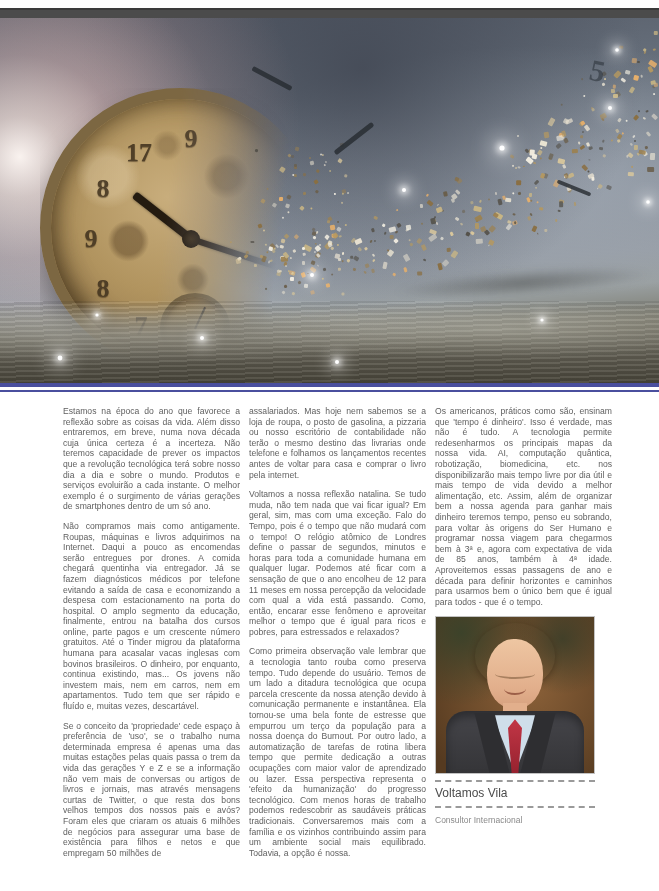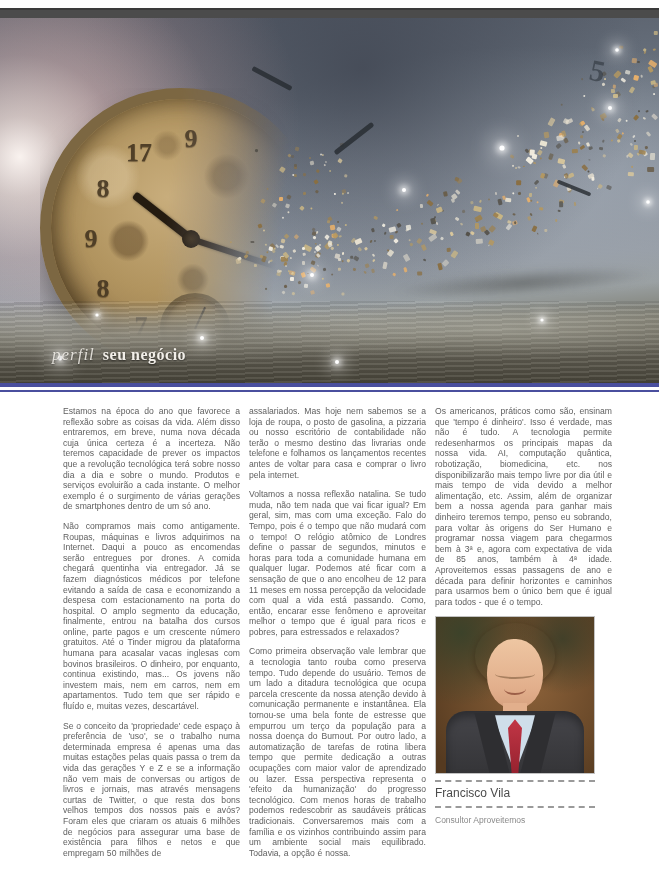--- a/index.html
+++ b/index.html
@@ -560,23 +560,20 @@
         <span class="sparkle" style="left: 335px; top: 342px; transform: scale(1);"></span>
         <span class="sparkle" style="left: 540px; top: 300px; transform: scale(0.8);"></span>
         <span class="sparkle" style="left: 615px; top: 30px; transform: scale(0.9);"></span>
       </div>
 
     <div class="fly-hand" style="left:250px;top:58px;width:44px;height:5px;transform:rotate(28deg);"></div>
     <div class="fly-hand" style="left:330px;top:118px;width:48px;height:5px;transform:rotate(-38deg);"></div>
     <div class="fly-hand" style="left:556px;top:168px;width:36px;height:4px;transform:rotate(22deg);"></div>
     <span class="float-num">5</span>
 
-    <div class="label">
-      <span class="lbl-script">perfil</span><span class="lbl-bold">seu negócio</span>
-    </div>
   </div>
 
   <div class="separator"></div>
 
 
   <div class="columns">
     <div class="col">
       <p>Estamos na época do ano que favorece a reflexão sobre as coisas da vida. Além disso entraremos, em breve, numa nova década cuja única certeza é a incerteza. Não teremos capacidade de prever os impactos que a revolução tecnológica terá sobre nosso dia a dia e sobre o mundo. Produtos e serviços evoluirão a cada instante. O melhor exemplo é o surgimento de várias gerações de smartphones dentro de um só ano.</p>
       <p>Não compramos mais como antigamente. Roupas, máquinas e livros adquirimos na Internet. Daqui a pouco as encomendas serão entregues por drones. A comida chegará quentinha via entregador. Já se fazem diagnósticos médicos por telefone evitando a saída de casa e economizando a despesa com estacionamento na porta do hospital. O amplo segmento da educação, finalmente, entrou na batalha dos cursos online, parte pagos e um crescente número gratuitos. Até o Tinder migrou da plataforma humana para acasalar vacas inglesas com bovinos brasileiros. O dinheiro, por enquanto, continua existindo, mas... Os jovens não investem mais, nem em carros, nem em apartamentos. Tudo tem que ser rápido e fluído e, muitas vezes, descartável.</p>
       <p>Se o conceito da 'propriedade' cede espaço à preferência de 'uso', se o trabalho numa determinada empresa é apenas uma das muitas estações pelas quais passa o trem da vida das gerações Y e Z e se a informação não vem mais de conversas ou artigos de livros e jornais, mas através mensagens curtas de Twitter, o que resta dos bons velhos tempos dos nossos pais e avós? Foram eles que criaram os atuais 6 milhões de negócios para assegurar uma base de existência para filhos e netos e que empregam 50 milhões de</p>
@@ -595,20 +592,20 @@
           <div class="p-brow"></div>
           <div class="p-smile"></div>
           <div class="p-neck"></div>
           <div class="p-suit"></div>
           <div class="p-shirt"></div>
           <div class="p-lapel-l"></div>
           <div class="p-lapel-r"></div>
           <div class="p-tie"></div>
         </div>
         <div class="dash"></div>
-        <div class="a-name">Francisco Vila</div>
+        <div class="a-name">Voltamos Vila</div>
         <div class="dash"></div>
-        <div class="a-role">Consultor Aproveitemos</div>
+        <div class="a-role">Consultor Internacional</div>
       </div>
     </div>
   </div>
 
 </div>
 
 </body></html>

